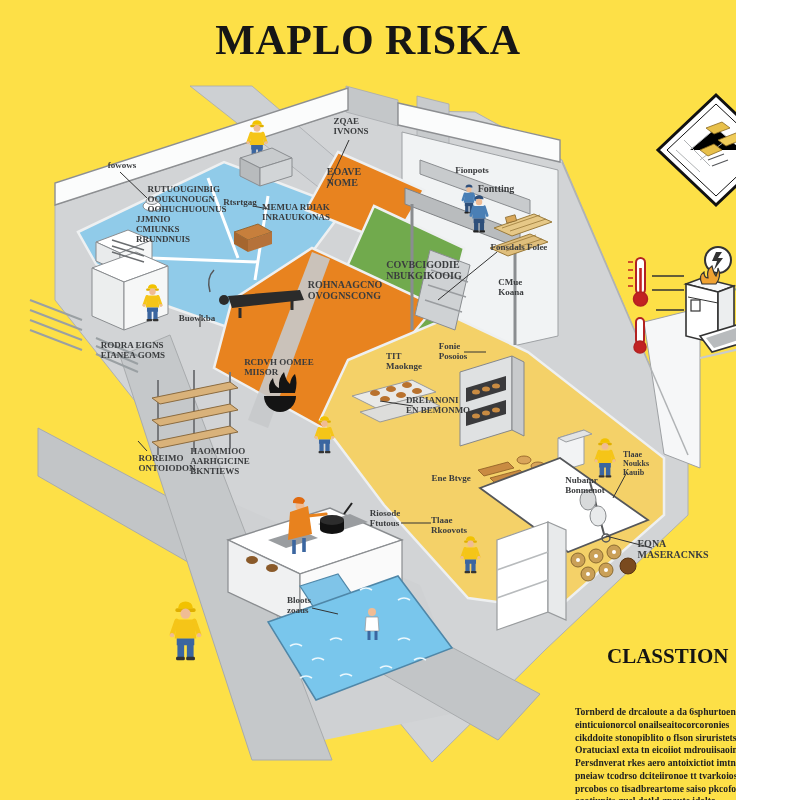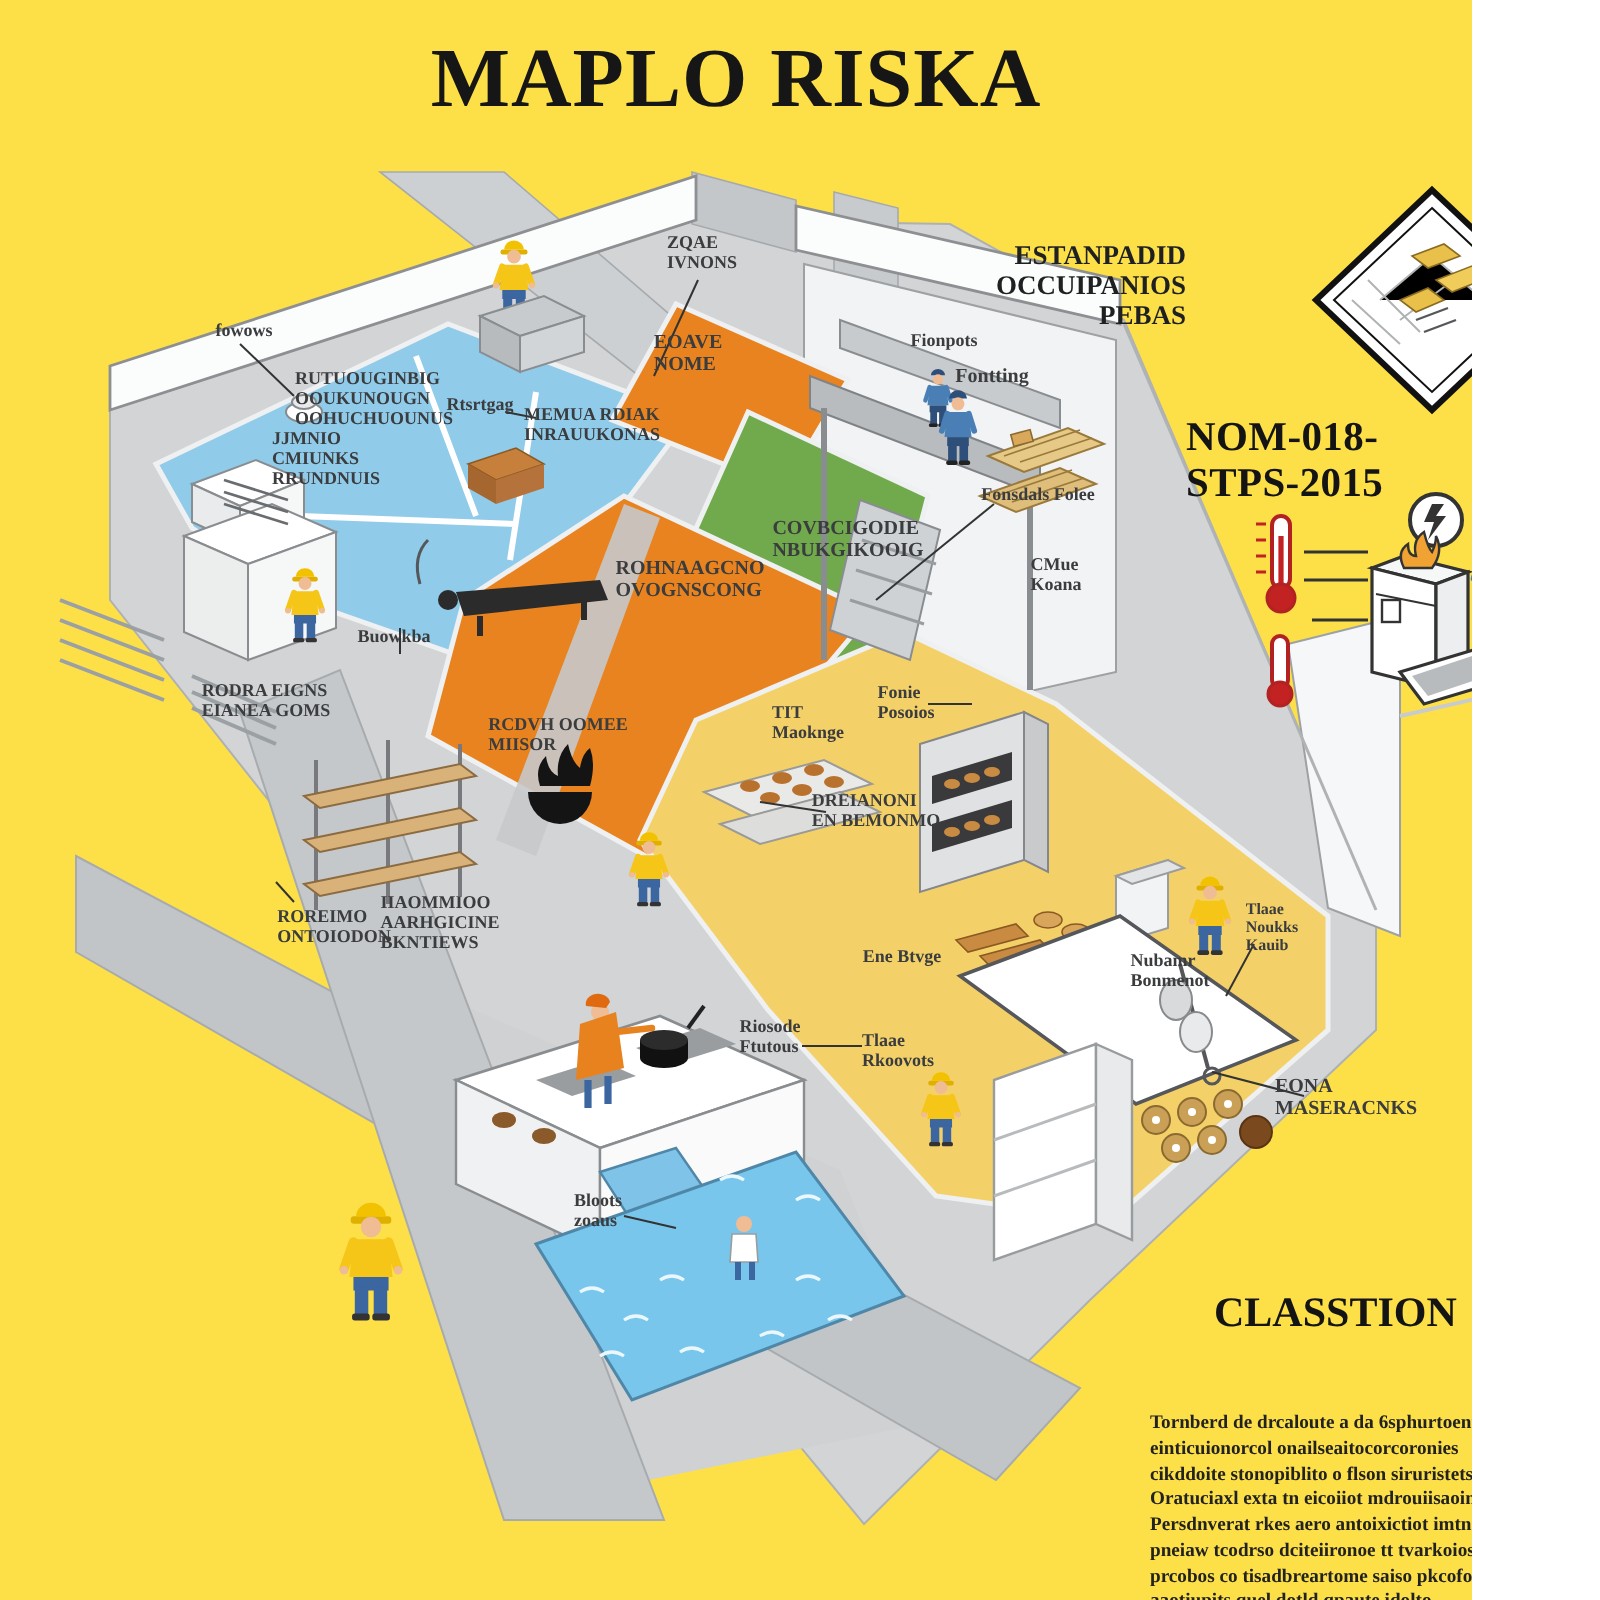--- a/index.html
+++ b/index.html
@@ -301,24 +301,20 @@
     <path d="M688,297 L718,303" stroke="#333" stroke-width="1"></path>
     <path d="M702,284 q-4,-8 2,-12 q0,6 4,6 q-2,-8 4,-12 q2,8 4,10 q2,-4 2,-8 q4,8 -2,16 z" fill="#f0a232" stroke="#333" stroke-width="1.2"></path>
     <polygon points="700,336 740,324 752,340 712,352" fill="#ffffff" stroke="#333" stroke-width="1.6"></polygon>
     <polygon points="706,338 736,328 744,338 714,348" fill="#b8bbbd"></polygon>
     <path d="M700,358 L762,344" stroke="#c8cacc" stroke-width="2"></path>
     <use href="#wB" transform="translate(736,262) scale(1.05)"></use>
   </g>
 </svg>
 
 <div id="page-title" class="txt">MAPLO RISKA</div>
-<div id="standard-label" class="txt">ESTANPADID
-OCCUIPANIOS
-PEBAS</div>
-<div id="norm-code" class="txt">NOM-018-STPS-2015</div>
 <div id="class-heading" class="txt">CLASSTION</div>
 <div id="class-body" class="txt">Tornberd de drcaloute a da 6sphurtoento
 einticuionorcol onailseaitocorcoronies
 cikddoite stonopiblito o flson siruristets
 Oratuciaxl exta tn eicoiiot mdrouiisaoimn
 Persdnverat rkes aero antoixictiot imtncatins
 pneiaw tcodrso dciteiironoe tt tvarkoios
 prcobos co tisadbreartome saiso pkcofoute
 aaotiupits quel dotld qpaute idolto.</div>
 
@@ -334,21 +330,21 @@
 RRUNDNUIS</div>
 <div class="map-label" style="left:351px;top:116px">ZQAE
 IVNONS</div>
 <div class="map-label lg" style="left:344px;top:166px">EOAVE
 NOME</div>
 <div class="map-label" style="left:472px;top:165px">Fionpots</div>
 <div class="map-label lg" style="left:496px;top:183px">Fontting</div>
 <div class="map-label" style="left:519px;top:242px">Fonsdals Folee</div>
 <div class="map-label lg" style="left:424px;top:259px">COVBCIGODIE
 NBUKGIKOOIG</div>
-<div class="map-label" style="left:528px;top:277px">CMue
+<div class="map-label" style="left:511px;top:277px">CMue
 Koana</div>
 <div class="map-label" style="left:453px;top:341px">Fonie
 Posoios</div>
 <div class="map-label" style="left:404px;top:351px">TIT
 Maoknge</div>
 <div class="map-label lg" style="left:345px;top:279px">ROHNAAGCNO
 OVOGNSCONG</div>
 <div class="map-label" style="left:279px;top:357px">RCDVH OOMEE
 MIISOR</div>
 <div class="map-label" style="left:197px;top:313px">Buowkba</div>

